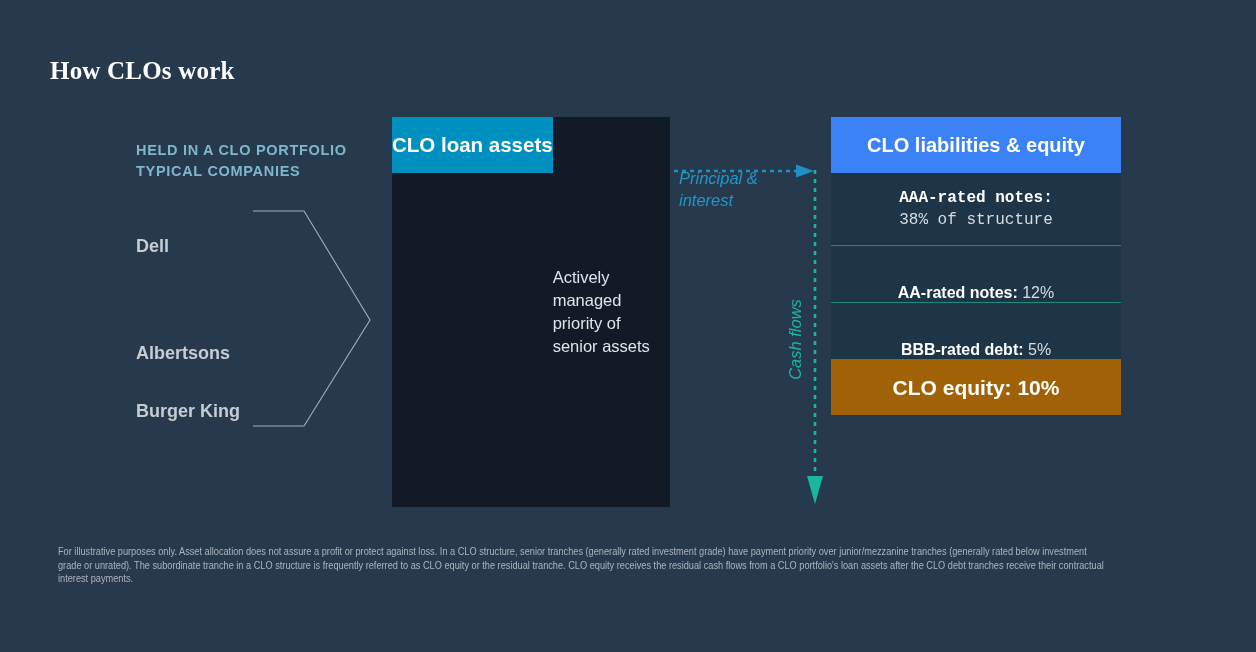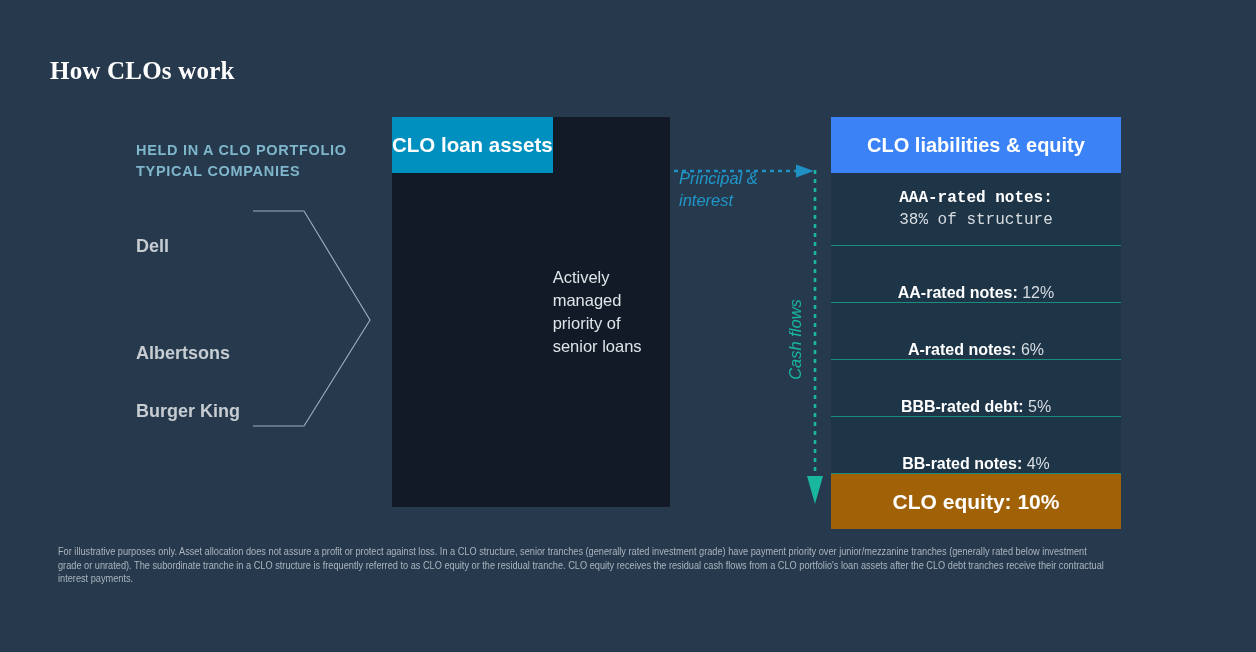--- a/index.html
+++ b/index.html
@@ -212,21 +212,21 @@
 <svg class="bracket-svg" viewBox="0 0 140 250">
   <path d="M 3 21 L 54 21 L 120 130 L 54 236 L 3 236" fill="none" stroke="#9fb0bd" stroke-width="1.1"></path>
 </svg>
 
 <div class="assets-box">
   <div class="assets-header">CLO loan assets</div>
   <div class="assets-body">
     <div>
       <span>Actively managed</span>
       <span>priority of</span>
-      <span>senior loans</span>
+      <span>senior assets</span>
     </div>
   </div>
 </div>
 
 <svg class="pi-arrow-svg" viewBox="0 0 148 22">
   <line x1="2" y1="8" x2="126" y2="8" stroke="#1f90c4" stroke-width="2.4" stroke-dasharray="4 4"></line>
   <polygon points="124,1.5 142,8 124,14.5" fill="#1f90c4"></polygon>
 </svg>
 <div class="pi-label">
   <span>Principal &amp;</span>
@@ -249,37 +249,25 @@
     </div>
   </div>
 
   <div class="tranche one-line">
     <div>
       <span class="lbl">AA-rated notes:</span>
       <span class="val">12%</span>
     </div>
   </div>
 
-  <div class="tranche one-line">
-    <div>
-      <span class="lbl">A-rated notes:</span>
-      <span class="val">6%</span>
-    </div>
-  </div>
 
   <div class="tranche one-line">
     <div>
       <span class="lbl">BBB-rated debt:</span>
       <span class="val">5%</span>
     </div>
   </div>
 
-  <div class="tranche one-line">
-    <div>
-      <span class="lbl">BB-rated notes:</span>
-      <span class="val">4%</span>
-    </div>
-  </div>
 
   <div class="equity-row">CLO equity: 10%</div>
 </div>
 
 <div class="footnote">For illustrative purposes only. Asset allocation does not assure a profit or protect against loss. In a CLO structure, senior tranches (generally rated investment grade) have payment priority over junior/mezzanine tranches (generally rated below investment grade or unrated). The subordinate tranche in a CLO structure is frequently referred to as CLO equity or the residual tranche. CLO equity receives the residual cash flows from a CLO portfolio's loan assets after the CLO debt tranches receive their contractual interest payments.</div>
 
 </body></html>

